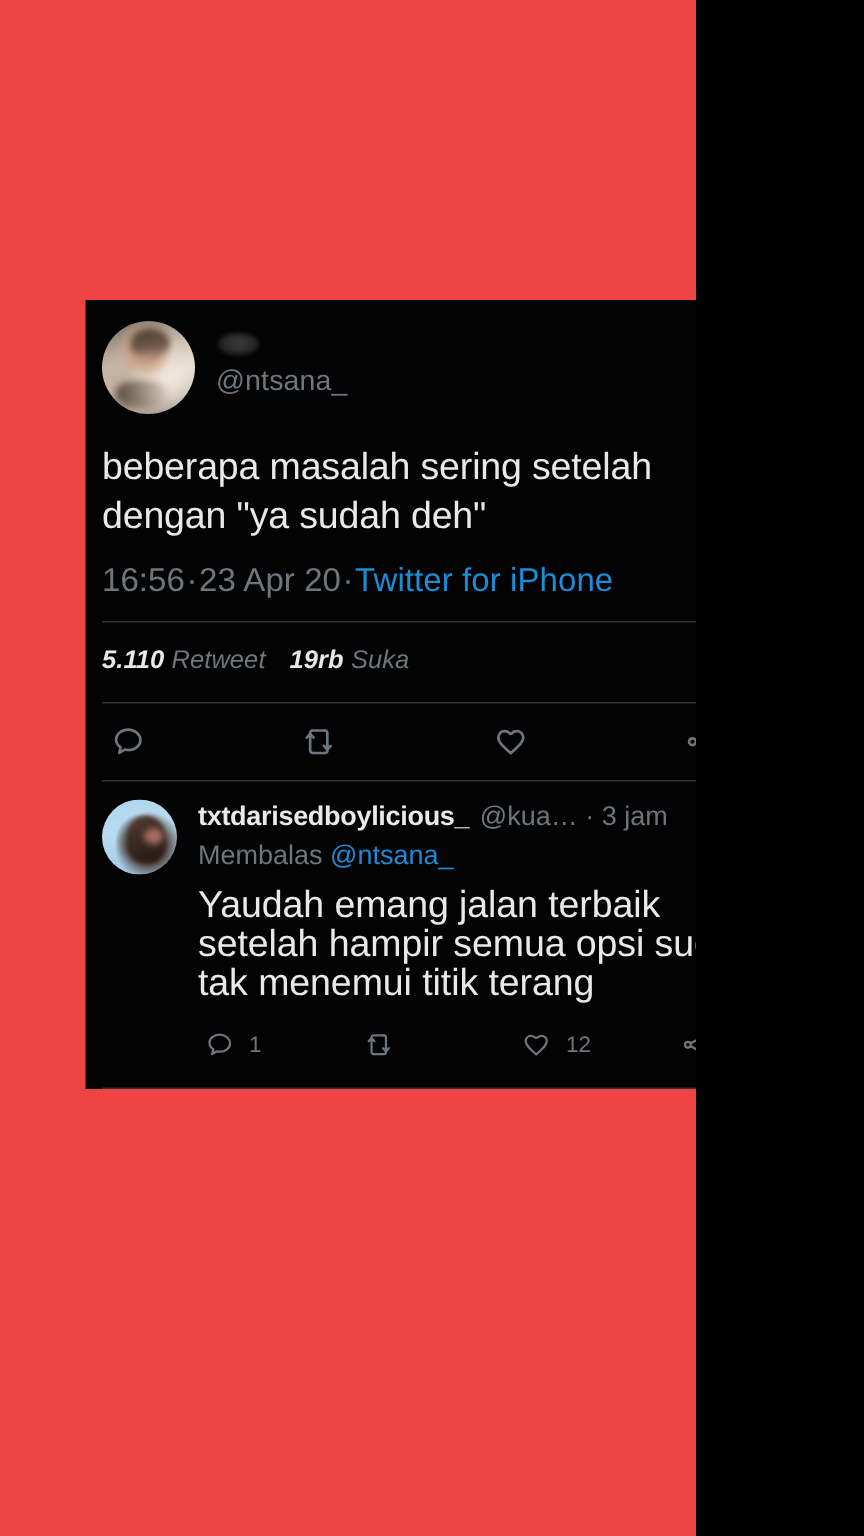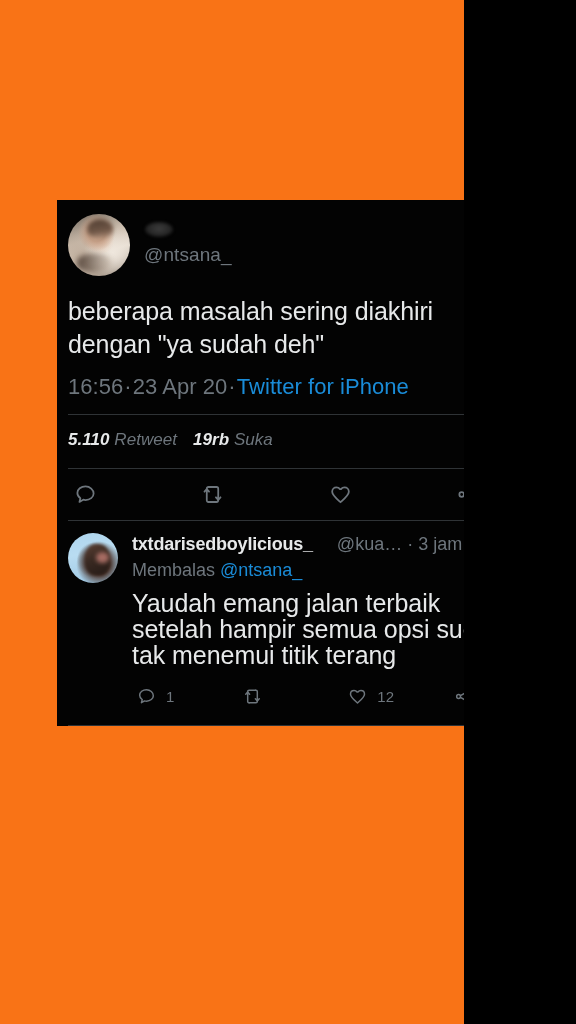--- a/index.html
+++ b/index.html
@@ -13,21 +13,21 @@
     overflow: hidden;
     font-family: "Liberation Sans", sans-serif;
     -webkit-font-smoothing: antialiased;
   }
 
   
   .screen {
     position: relative;
     width: 464px;
     height: 1024px;
-    background: #f97316;
+    background: #ef4444;
     overflow: hidden;
   }
 
   
   .content-region {
     position: absolute;
     left: 57px;
     top: 200px;
     width: 462px;
     background: #030303;
@@ -247,21 +247,21 @@
     white-space: nowrap;
     padding-right: 26px;
   }
   .reply-name {
     color: #e7e9ea;
     font-weight: bold;
     letter-spacing: -.2px;
   }
   .reply-handle {
     color: #6e767d;
-    margin-left: 24px;
+    margin-left: 7px;
     overflow: hidden;
     text-overflow: ellipsis;
   }
   .reply-dot { color: #6e767d; margin: 0 5px; }
   .reply-time { color: #6e767d; }
   .reply-caret {
     position: absolute;
     right: 14px;
     top: 2px;
     width: 17px;
@@ -322,21 +322,21 @@
           <div class="handle">@ntsana_</div>
         </div>
 
         <div class="caret">
           <svg viewBox="0 0 24 24" aria-hidden="true">
             <path d="M5 9l7 7 7-7" fill="none" stroke="#8b8b8b" stroke-width="2.2" stroke-linecap="round" stroke-linejoin="round"></path>
           </svg>
         </div>
       </header>
 
-      <div class="tweet-text">beberapa masalah sering diakhiri dengan "ya sudah deh"</div>
+      <div class="tweet-text">beberapa masalah sering setelah dengan "ya sudah deh"</div>
 
 
       <div class="meta-line">
         <span>16:56</span><span class="meta-sep">·</span><span>23 Apr 20</span><span class="meta-sep">·</span><span class="meta-src">Twitter for iPhone</span>
       </div>
 
       <div class="divider"></div>
 
       <div class="stats-row">
         <span class="stat"><span class="stat-num">5.110</span>

